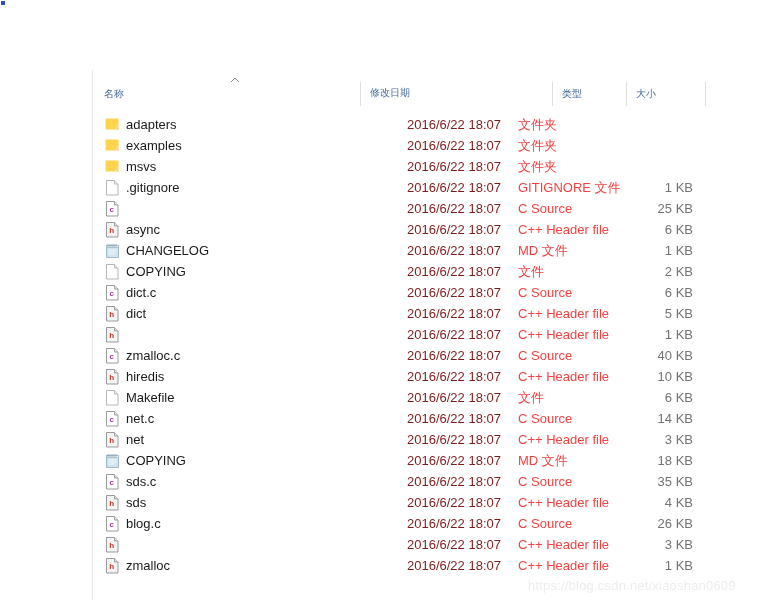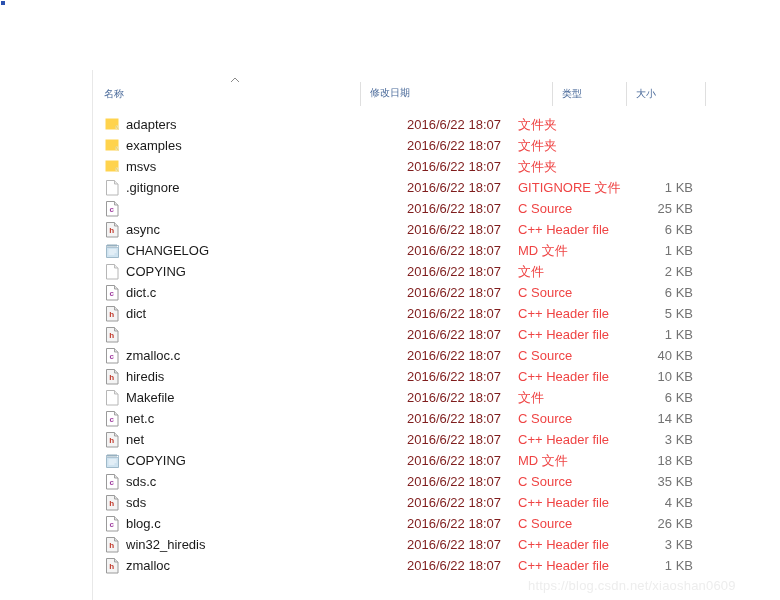--- a/index.html
+++ b/index.html
@@ -448,21 +448,20 @@
         <span class="cell c-size">26 KB</span>
       </div>
       <div class="row">
         <span class="cell c-icon">
           <svg class="ico" viewBox="0 0 17 17" aria-hidden="true">
             <path d="M2.5 1.5 h8 l3.5 3.5 v11 h-11.5 z" fill="#f4f4f4" stroke="#9a9a9a" stroke-width="1"></path>
             <path d="M10.5 1.5 v3.5 h3.5" fill="#e0e0e0" stroke="#9a9a9a" stroke-width="0.9"></path>
             <text x="5.2" y="12.4" font-family="Liberation Sans, sans-serif" font-size="8" font-weight="bold" fill="#c0392b">h</text>
           </svg>
         </span>
-        <span class="cell c-name">win32_hiredis</span>
         <span class="cell c-date">2016/6/22 18:07</span>
         <span class="cell c-type">C++ Header file</span>
         <span class="cell c-size">3 KB</span>
       </div>
       <div class="row">
         <span class="cell c-icon">
           <svg class="ico" viewBox="0 0 17 17" aria-hidden="true">
             <path d="M2.5 1.5 h8 l3.5 3.5 v11 h-11.5 z" fill="#f4f4f4" stroke="#9a9a9a" stroke-width="1"></path>
             <path d="M10.5 1.5 v3.5 h3.5" fill="#e0e0e0" stroke="#9a9a9a" stroke-width="0.9"></path>
             <text x="5.2" y="12.4" font-family="Liberation Sans, sans-serif" font-size="8" font-weight="bold" fill="#c0392b">h</text>

